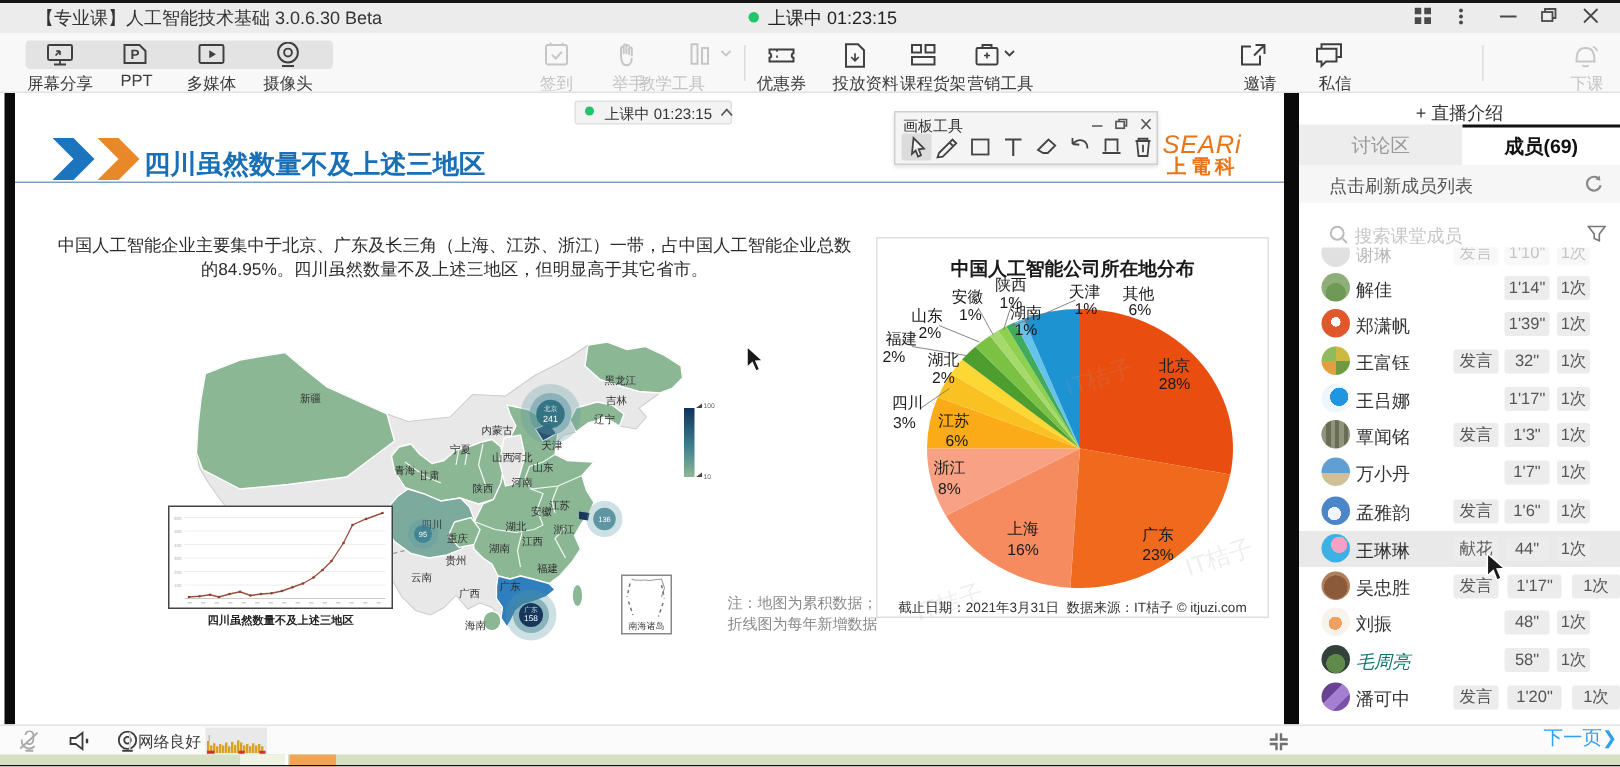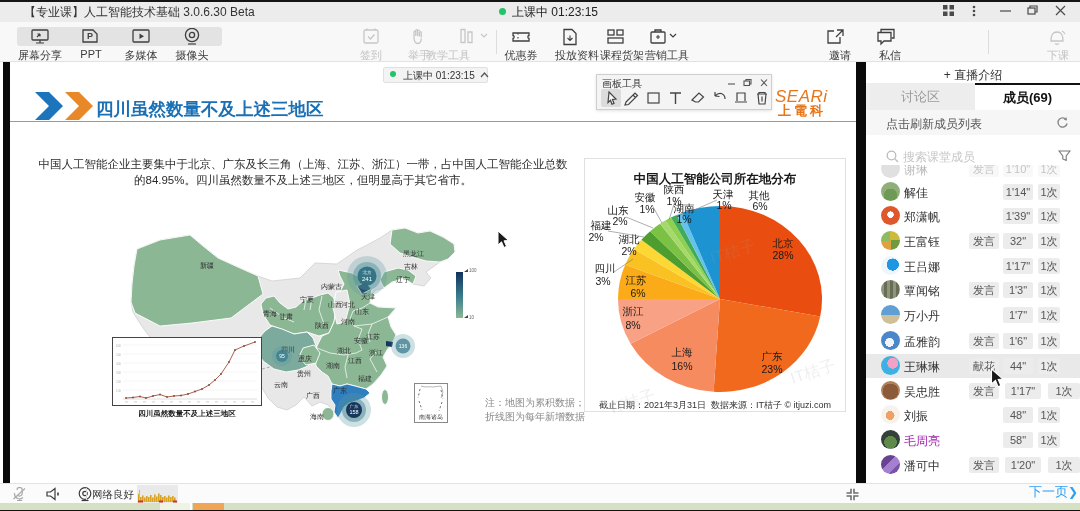--- a/index.html
+++ b/index.html
@@ -509,21 +509,21 @@
     <div class="abs bdg" style="left:182px;top:4px;width:32px;">1次</div>
   </div>
   <div class="abs" style="left:0;top:341px;width:214px;height:24px;">
     <div class="abs" style="left:15px;top:2px;width:19px;height:19px;border-radius:50%;background:radial-gradient(circle at 48% 55%,#f0a060 0 30%,#f7f2ec 31%)"></div>
     <div class="abs" style="left:38px;top:5px;font-size:12px;color:#333;">刘振</div>
     <div class="abs bdg" style="left:137px;top:4px;width:30px;">48"</div>
     <div class="abs bdg" style="left:172px;top:4px;width:22px;">1次</div>
   </div>
   <div class="abs" style="left:0;top:366px;width:214px;height:24px;">
     <div class="abs" style="left:15px;top:2px;width:19px;height:19px;border-radius:50%;background:radial-gradient(circle at 50% 65%,#5f8a4a 0 40%,#33413a 41%)"></div>
-    <div class="abs" style="left:38px;top:5px;font-size:12px;color:#a21caf;">毛周亮</div>
+    <div class="abs" style="left:38px;top:5px;font-size:12px;color:#0f766e;font-style:italic;">毛周亮</div>
     <div class="abs bdg" style="left:137px;top:4px;width:30px;">58"</div>
     <div class="abs bdg" style="left:172px;top:4px;width:22px;">1次</div>
   </div>
   <div class="abs" style="left:0;top:391px;width:214px;height:24px;">
     <div class="abs" style="left:15px;top:2px;width:19px;height:19px;border-radius:50%;background:linear-gradient(135deg,#6a4292 0 40%,#a57fd0 40% 70%,#7a52a8 70%)"></div>
     <div class="abs" style="left:38px;top:5px;font-size:12px;color:#333;">潘可中</div>
     <div class="abs bdg" style="left:103px;top:4px;width:30px;">发言</div>
     <div class="abs bdg" style="left:139px;top:4px;width:36px;">1'20"</div>
     <div class="abs bdg" style="left:182px;top:4px;width:32px;">1次</div>
   </div>

